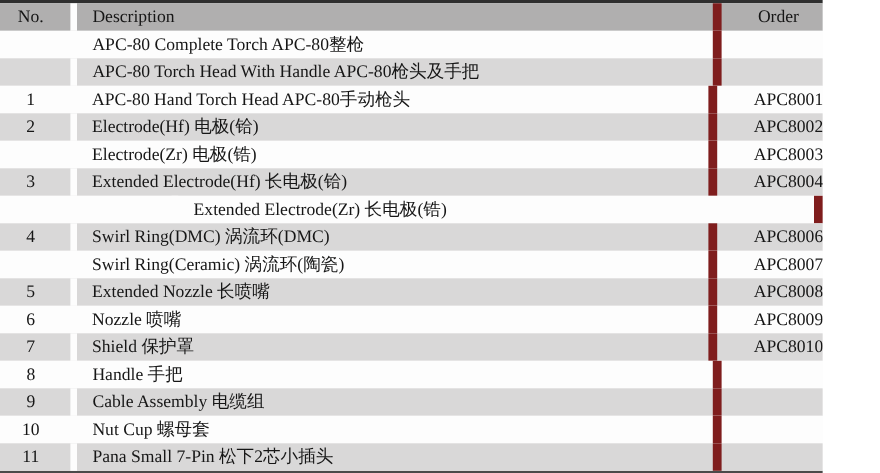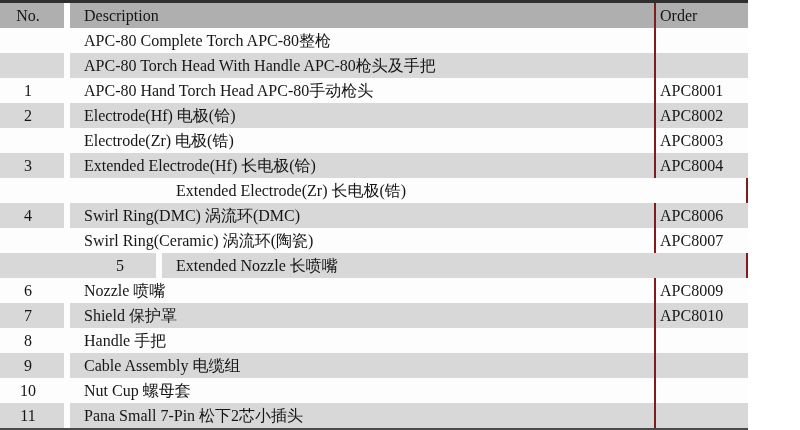--- a/index.html
+++ b/index.html
@@ -46,25 +46,26 @@
   }
   .cell-no {
     width: 70px;
     justify-content: center;
     padding-right: 8px;
     border-right: 6px solid #fdfdfd;
   }
   .cell-desc {
     width: 586px;
     padding-left: 14px;
-    border-right: 2px solid #7f1d1d;
+    border-right: 8px solid #7f1d1d;
   }
   .cell-order {
     flex: 1 1 auto;
     padding-left: 4px;
+    margin-left: 29px;
   }
   .row.header .cell { font-size: 16px; }
 </style>
 </head>
 <body>
 
 <div class="page">
   <div class="parts-table">
     <div class="row header">
       <div class="cell cell-no">No.</div>
@@ -112,20 +113,21 @@
         <div class="cell cell-order">APC8006</div>
       </div>
       <div class="row white">
         <div class="cell cell-no"></div>
         <div class="cell cell-desc">Swirl Ring(Ceramic) 涡流环(陶瓷)</div>
         <div class="cell cell-order">APC8007</div>
       </div>
       <div class="row gray">
         <div class="cell cell-no">5</div>
         <div class="cell cell-desc">Extended Nozzle 长喷嘴</div>
+        <div class="cell cell-order">APC8008</div>
       </div>
       <div class="row white">
         <div class="cell cell-no">6</div>
         <div class="cell cell-desc">Nozzle 喷嘴</div>
         <div class="cell cell-order">APC8009</div>
       </div>
       <div class="row gray">
         <div class="cell cell-no">7</div>
         <div class="cell cell-desc">Shield 保护罩</div>
         <div class="cell cell-order">APC8010</div>

